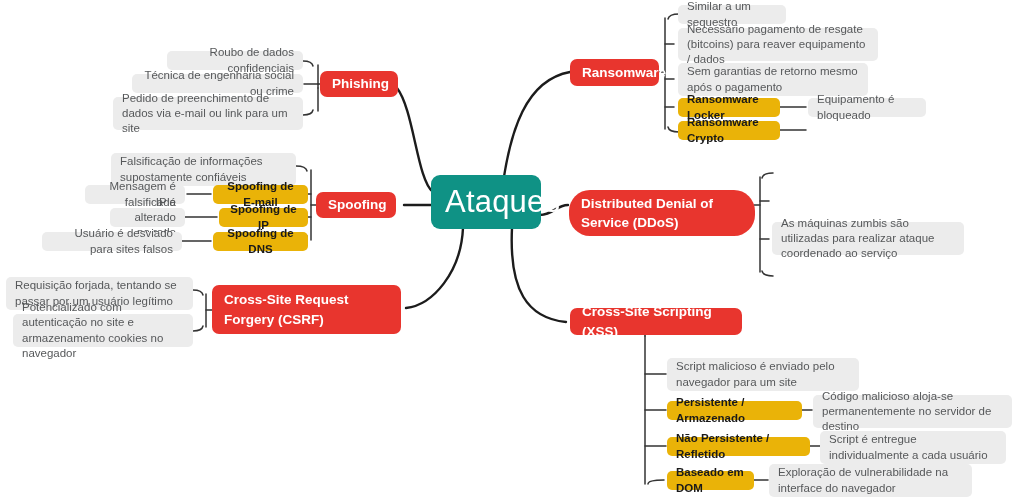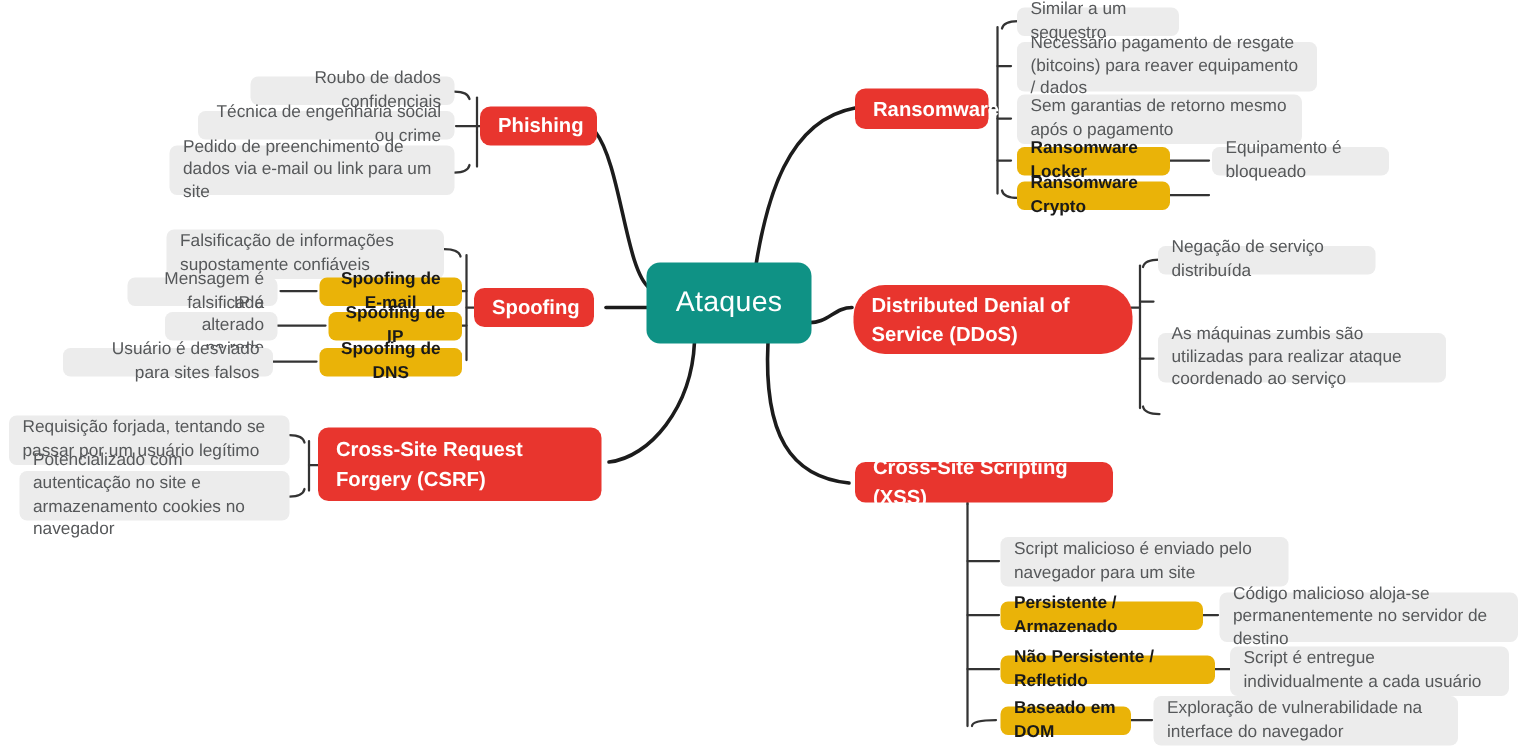--- a/index.html
+++ b/index.html
@@ -32,21 +32,21 @@
     z-index: 5;
   }
   .node-inner {
     width: 100%;
   }
   
   .n-root {
     background: #0f9285;
     border-radius: 9px;
     color: #ffffff;
-    font-size: 19px;
+    font-size: 31px;
     font-weight: 400;
     letter-spacing: 0.2px;
     justify-content: center;
     text-align: center;
     padding: 0 14px;
   }
   
   .n-branch {
     background: #e8352e;
     border-radius: 7px;
@@ -240,23 +240,20 @@
   </div>
 
   <div class="node n-sub left-text" style="left:678px; top:121px; width:102px; height:19px;">
     <span class="node-inner">Ransomware Crypto</span>
   </div>
 
   <div class="node n-branch left-text" style="left:569px; top:190px; width:186px; height:46px;border-radius:21px;">
     <span class="node-inner">Distributed Denial of Service (DDoS)</span>
   </div>
 
-  <div class="node n-leaf left-text" style="left:772px; top:164px; width:145px; height:19px;">
-    <span class="node-inner">Negação de serviço distribuída</span>
-  </div>
   <div class="node n-leaf left-text" style="left:772px; top:222px; width:192px; height:33px;">
     <span class="node-inner">As máquinas zumbis são utilizadas para realizar ataque coordenado ao serviço</span>
   </div>
 
   <div class="node n-branch left-text" style="left:570px; top:308px; width:172px; height:27px;">
     <span class="node-inner">Cross-Site Scripting (XSS)</span>
   </div>
 
   <div class="node n-leaf left-text" style="left:667px; top:358px; width:192px; height:33px;">
     <span class="node-inner">Script malicioso é enviado pelo navegador para um site</span>

